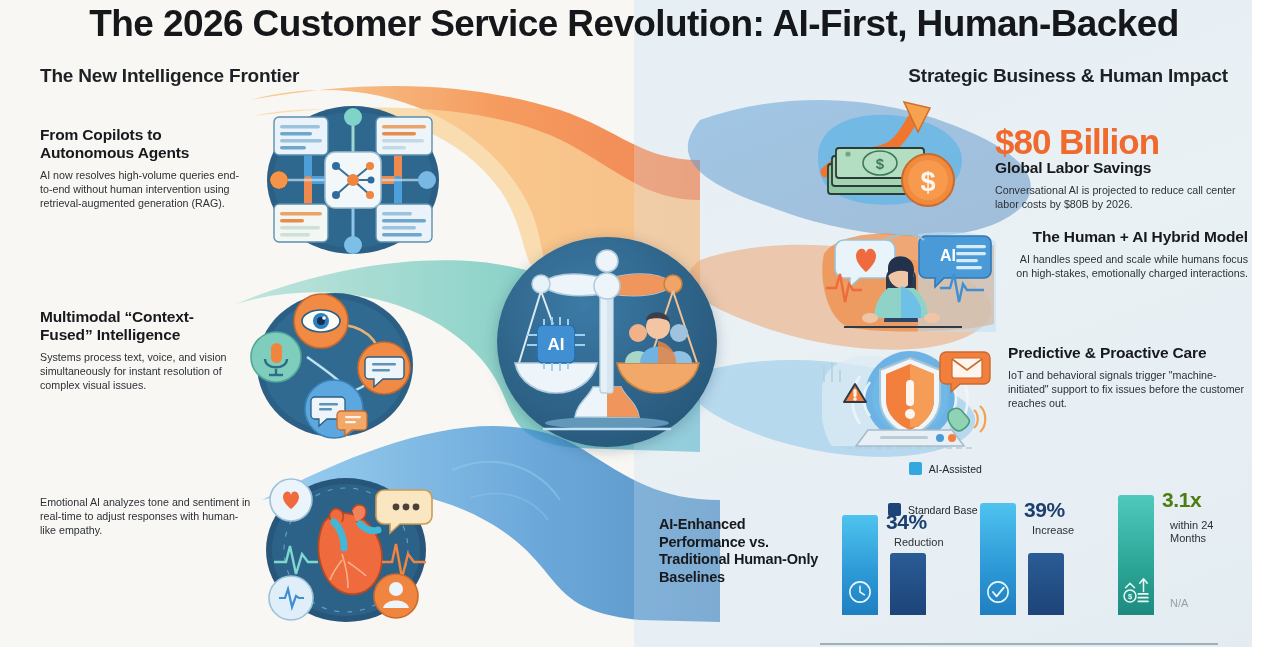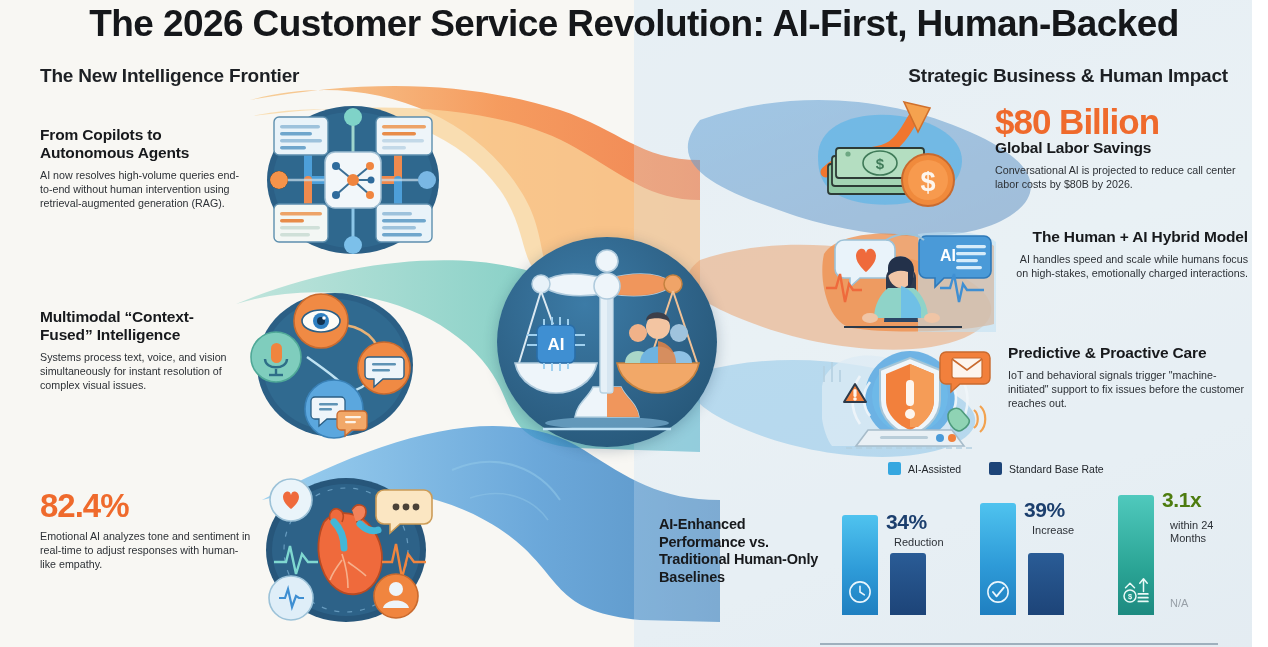--- a/index.html
+++ b/index.html
@@ -47,21 +47,21 @@
     font-size: 15.5px; font-weight: 700; color: #17191c;
     line-height: 18px; letter-spacing: -0.15px;
   }
   .block p {
     margin-top: 6px;
     font-size: 10.7px; font-weight: 400; color: #2d3136;
     line-height: 14.2px;
   }
   .bignum {
     font-size: 33px; font-weight: 700; color: #ef6a2c;
-    line-height: 34px; letter-spacing: -1px;
+    line-height: 34px; letter-spacing: -1px; margin-top: 20px;
   }
   .bignum.orange-big { font-size: 35px; }
 
   .b1 { left: 40px;  top: 126px; width: 200px; }
   .b2 { left: 40px;  top: 308px; width: 200px; }
   .b3 { left: 40px;  top: 489px; width: 212px; }
 
   .r1 { left: 995px; top: 105px; width: 250px; }
   .r2 { left: 1008px; top: 228px; width: 240px; text-align: right; }
   .r3 { left: 1008px; top: 344px; width: 248px; }
@@ -72,21 +72,21 @@
   
   .center-circle {
     position: absolute; left: 497px; top: 237px; width: 220px; height: 210px;
     border-radius: 50%;
     background: radial-gradient(circle at 40% 32%, #3c7ba6 0%, #2e6287 55%, #21506f 100%);
     box-shadow: 0 3px 14px rgba(15,45,70,0.25);
   }
 
   
   .chart { position: absolute; left: 820px; top: 462px; width: 430px; height: 182px; }
-  .legend { position: absolute; left: 68px; top: 0; display: flex; gap: 28px; align-items: center; }
+  .legend { position: absolute; left: 68px; top: 0; display: flex; gap: 28px; align-items: center; flex-direction: column; }
   .legend-item { display: flex; align-items: center; gap: 7px; }
   .swatch { width: 13px; height: 13px; border-radius: 2px; }
   .legend-label { font-size: 10.5px; color: #22262b; font-weight: 400; }
 
   .plot { position: absolute; left: 0; top: 28px; width: 430px; height: 125px; }
   .group { position: absolute; bottom: 0; width: 122px; height: 125px; }
   .g0 { left: 8px; }
   .g1 { left: 146px; }
   .g2 { left: 284px; }
   .bar { position: absolute; bottom: 0; width: 36px; border-radius: 3px 3px 0 0; }
@@ -456,21 +456,20 @@
 
   <div class="block b1">
     <h3>From Copilots to Autonomous Agents</h3>
     <p>AI now resolves high-volume queries end-to-end without human intervention using retrieval-augmented generation (RAG).</p>
   </div>
   <div class="block b2">
     <h3>Multimodal “Context-Fused” Intelligence</h3>
     <p>Systems process text, voice, and vision simultaneously for instant resolution of complex visual issues.</p>
   </div>
   <div class="block b3">
-    <div class="bignum">82.4%</div>
     <p>Emotional AI analyzes tone and sentiment in real-time to adjust responses with human-like empathy.</p>
   </div>
 
   <div class="block r1">
     <div class="bignum orange-big">$80 Billion</div>
     <h3>Global Labor Savings</h3>
     <p>Conversational AI is projected to reduce call center labor costs by $80B by 2026.</p>
   </div>
   <div class="block r2">
     <h3>The Human + AI Hybrid Model</h3>

